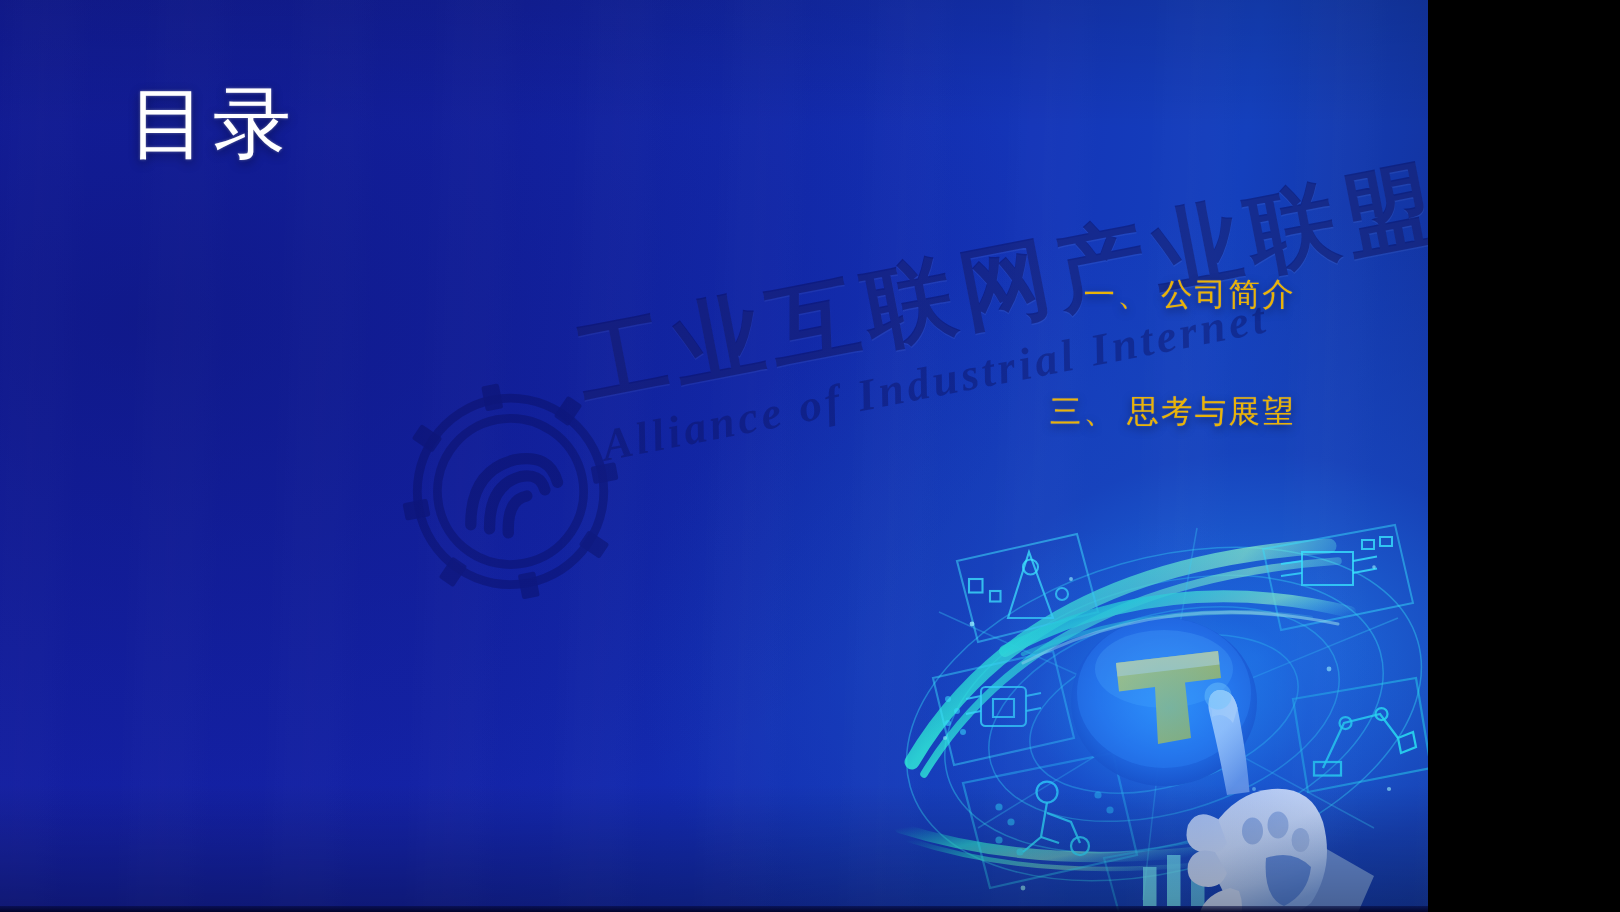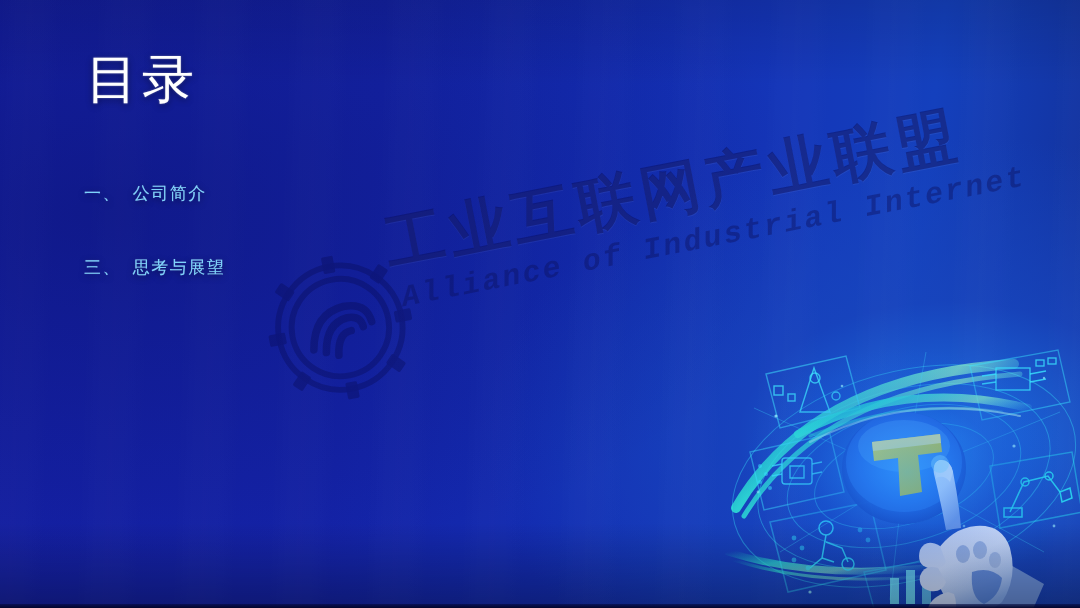--- a/index.html
+++ b/index.html
@@ -3,26 +3,27 @@
 <meta charset="utf-8">
 <title>目录</title>
 <style>
   html, body {
     margin: 0;
     padding: 0;
     background: #000;
   }
   #slide {
     position: relative;
-    width: 1080px;
+    width: 952px;
     height: 608px;
     overflow: hidden;
-    font-family: Liberation Mono, monospace;
+    font-family: Liberation Serif, serif;
     background: #101f9e;
     user-select: none;
+    text-align: right;
   }
 
   
   .bg-base {
     position: absolute;
     inset: 0;
     background:
       radial-gradient(ellipse 70% 80% at 88% 72%, #1f6fe0 0%, rgba(24,70,190,0.75) 28%, rgba(16,35,160,0.0) 62%),
       linear-gradient(97deg, #141fa3 0%, #1423a8 34%, #132bb0 52%, #1435b8 68%, #1440bd 82%, #123098 100%);
   }
@@ -123,23 +124,23 @@
     text-shadow: 0 2px 7px rgba(0,0,10,0.45), 0 0 2px rgba(255,255,255,0.45);
   }
   .toc {
     position: absolute;
     left: 84px;
     top: 186px;
     width: 780px;
   }
   .toc-item {
     display: block;
-    font-size: 17px;
+    font-size: 21px;
     line-height: 1;
-    color: #7dd3fc;
+    color: #eab308;
     letter-spacing: 1.5px;
     margin-bottom: 57px;
     white-space: nowrap;
     text-shadow: 0 2px 6px rgba(0,0,20,0.55), 0 0 1px rgba(255,255,255,0.35);
   }
   .toc-item:last-child { margin-bottom: 0; }
 </style>
 </head>
 <body>
 

